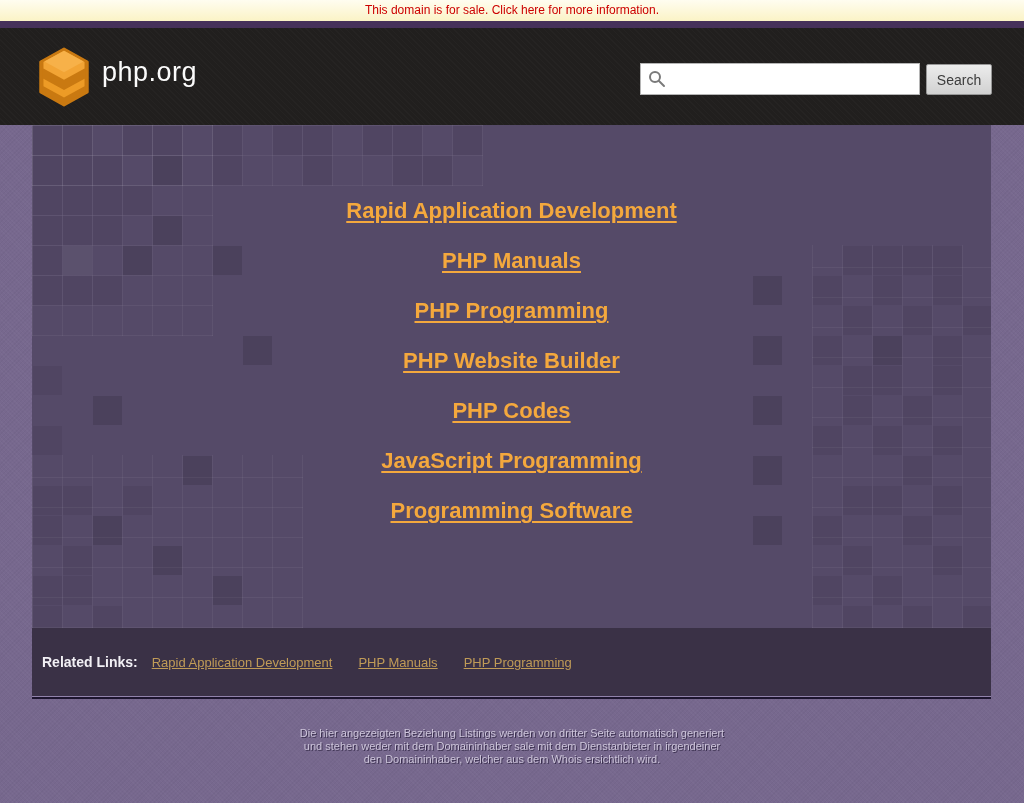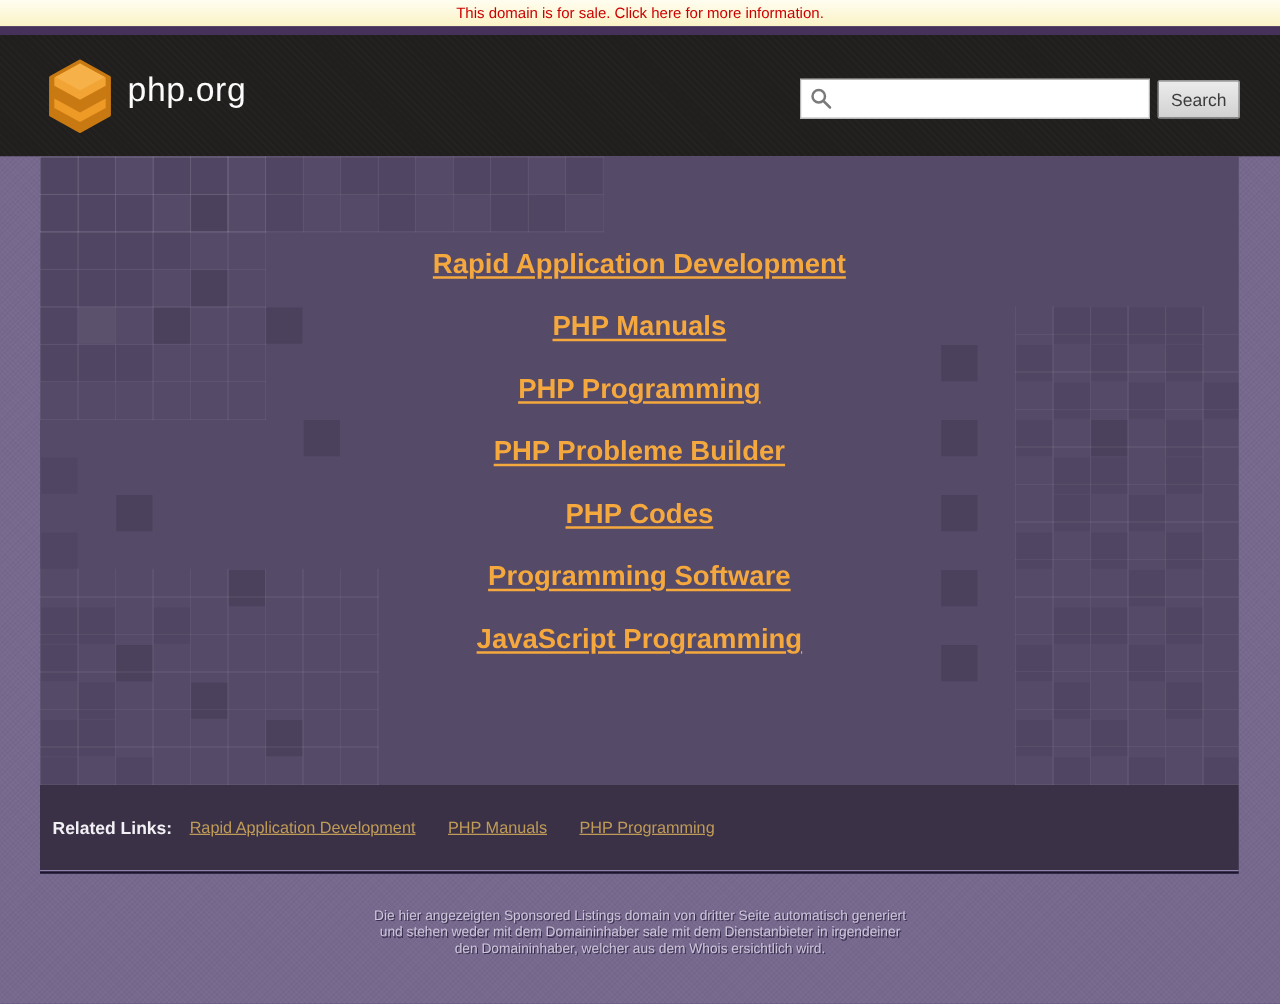--- a/index.html
+++ b/index.html
@@ -215,29 +215,29 @@
       <div class="sq d" style="left: 781px; top: 451px;"></div>
       <div class="sq d" style="left: 841px; top: 451px;"></div>
       <div class="sq d" style="left: 811px; top: 481px;"></div>
       <div class="sq d" style="left: 871px; top: 481px;"></div>
       <div class="sq d" style="left: 931px; top: 481px;"></div>
     </div>
   <div class="main-links">
       <div class="link-row"><a class="big-link" href="#">Rapid Application Development</a></div>
       <div class="link-row"><a class="big-link" href="#">PHP Manuals</a></div>
       <div class="link-row"><a class="big-link" href="#">PHP Programming</a></div>
-      <div class="link-row"><a class="big-link" href="#">PHP Probleme Builder</a></div>
+      <div class="link-row"><a class="big-link" href="#">PHP Website Builder</a></div>
       <div class="link-row"><a class="big-link" href="#">PHP Codes</a></div>
+      <div class="link-row"><a class="big-link" href="#">JavaScript Programming</a></div>
       <div class="link-row"><a class="big-link" href="#">Programming Software</a></div>
-      <div class="link-row"><a class="big-link" href="#">JavaScript Programming</a></div>
     </div>
 </div>
 
 <div class="related-bar">
   <span class="related-heading">Related Links:</span>
   <span><a class="rel-link" href="#">Rapid Application Development</a><a class="rel-link" href="#">PHP Manuals</a><a class="rel-link" href="#">PHP Programming</a></span>
 </div>
 
 <div class="footer">
-    <div>Die hier angezeigten Sponsored Listings domain von dritter Seite automatisch generiert</div>
+    <div>Die hier angezeigten Beziehung Listings werden von dritter Seite automatisch generiert</div>
     <div>und stehen weder mit dem Domaininhaber sale mit dem Dienstanbieter in irgendeiner</div>
     <div>den Domaininhaber, welcher aus dem Whois ersichtlich wird.</div>
   </div>
 
 </body></html>

